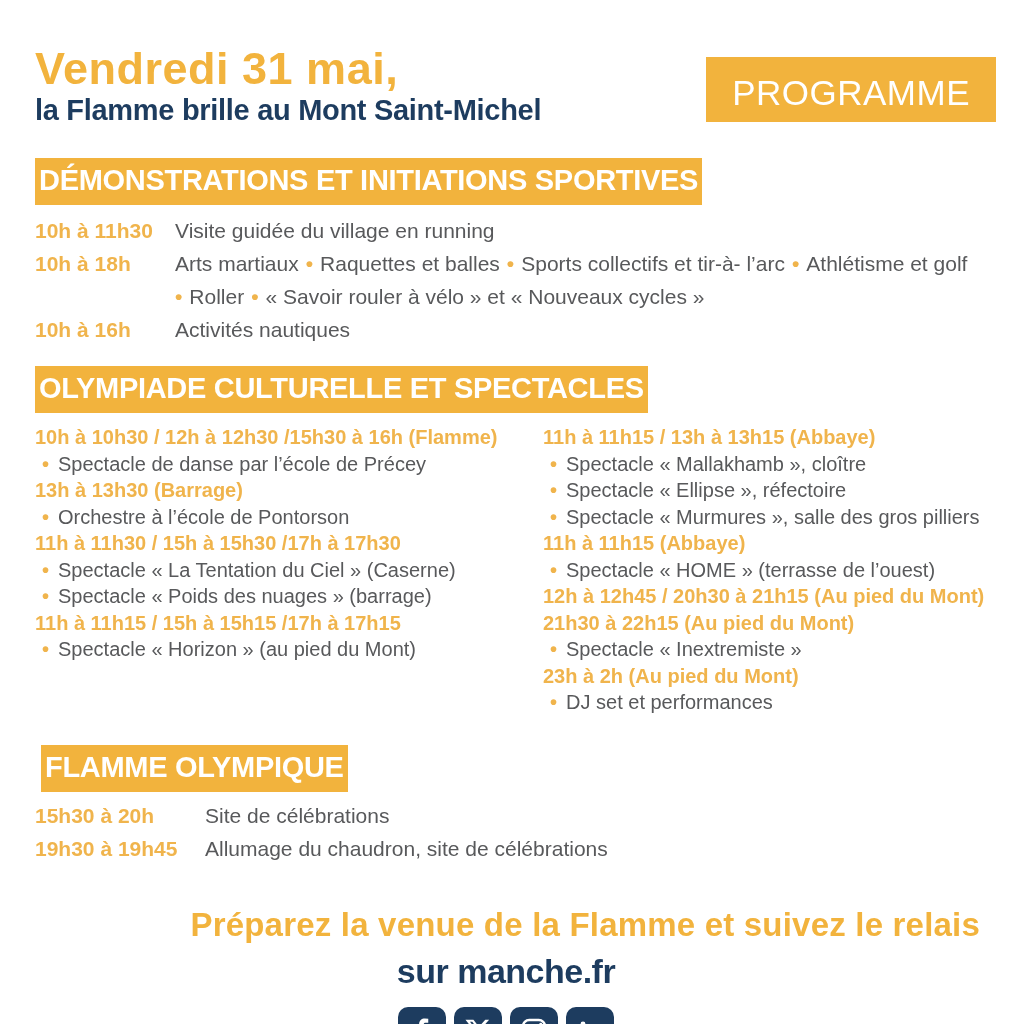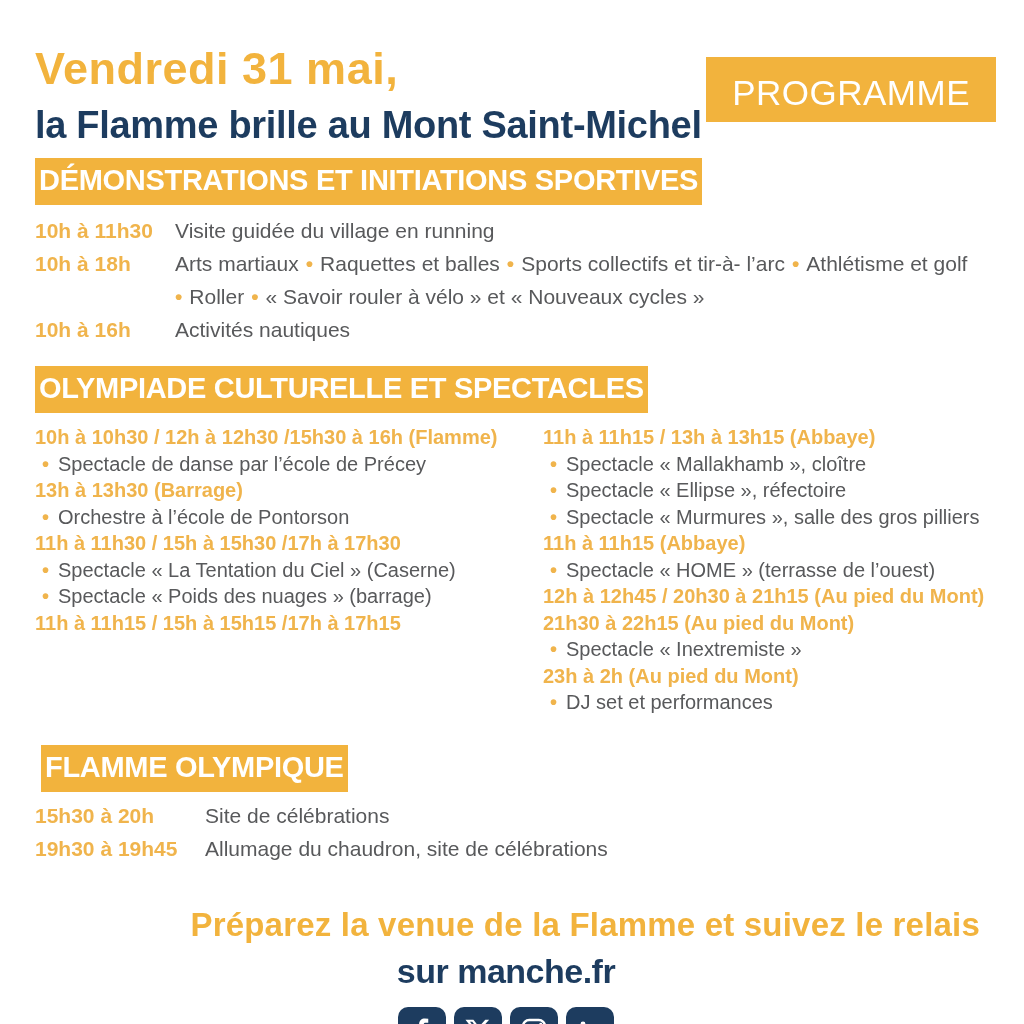--- a/index.html
+++ b/index.html
@@ -17,21 +17,21 @@
     overflow:hidden;
   }
   
   .hero{position:absolute;top:44px;left:35px;}
   .title{
     color:var(--accent);
     font-size:45px;font-weight:800;letter-spacing:0.5px;line-height:1.1;
   }
   .subtitle{
     color:var(--navy);
-    font-size:38px;font-weight:700;margin-top:10px;letter-spacing:-0.3px;
+    font-size:29px;font-weight:700;margin-top:0;letter-spacing:-0.3px;
   }
   .badge{
     position:absolute;top:57px;right:28px;
     background:var(--accent);color:#fff;
     font-size:35px;font-weight:400;letter-spacing:0.5px;
     padding:16px 26px 9px;
   }
   
   .sec-head{
     position:absolute;left:35px;
@@ -111,20 +111,21 @@
 <div class="cols">
   <div class="col left">
     <div class="g-time">10h à 10h30 / 12h à 12h30 /15h30 à 16h (Flamme)</div>
     <div class="g-item"><span class="blt">•</span><span>Spectacle de danse par l’école de Précey</span></div>
     <div class="g-time">13h à 13h30 (Barrage)</div>
     <div class="g-item"><span class="blt">•</span><span>Orchestre à l’école de Pontorson</span></div>
     <div class="g-time">11h à 11h30 / 15h à 15h30 /17h à 17h30</div>
     <div class="g-item"><span class="blt">•</span><span>Spectacle « La Tentation du Ciel » (Caserne)</span></div>
     <div class="g-item"><span class="blt">•</span><span>Spectacle « Poids des nuages » (barrage)</span></div>
     <div class="g-time">11h à 11h15 / 15h à 15h15 /17h à 17h15</div>
+    <div class="g-item"><span class="blt">•</span><span>Spectacle « Horizon » (au pied du Mont)</span></div>
   </div>
   <div class="col right">
     <div class="g-time">11h à 11h15 / 13h à 13h15 (Abbaye)</div>
     <div class="g-item"><span class="blt">•</span><span>Spectacle « Mallakhamb », cloître</span></div>
     <div class="g-item"><span class="blt">•</span><span>Spectacle « Ellipse », réfectoire</span></div>
     <div class="g-item"><span class="blt">•</span><span>Spectacle « Murmures », salle des gros pilliers</span></div>
     <div class="g-time">11h à 11h15 (Abbaye)</div>
     <div class="g-item"><span class="blt">•</span><span>Spectacle « HOME » (terrasse de l’ouest)</span></div>
     <div class="g-time">12h à 12h45 / 20h30 à 21h15 (Au pied du Mont)</div>
     <div class="g-time">21h30 à 22h15 (Au pied du Mont)</div>

